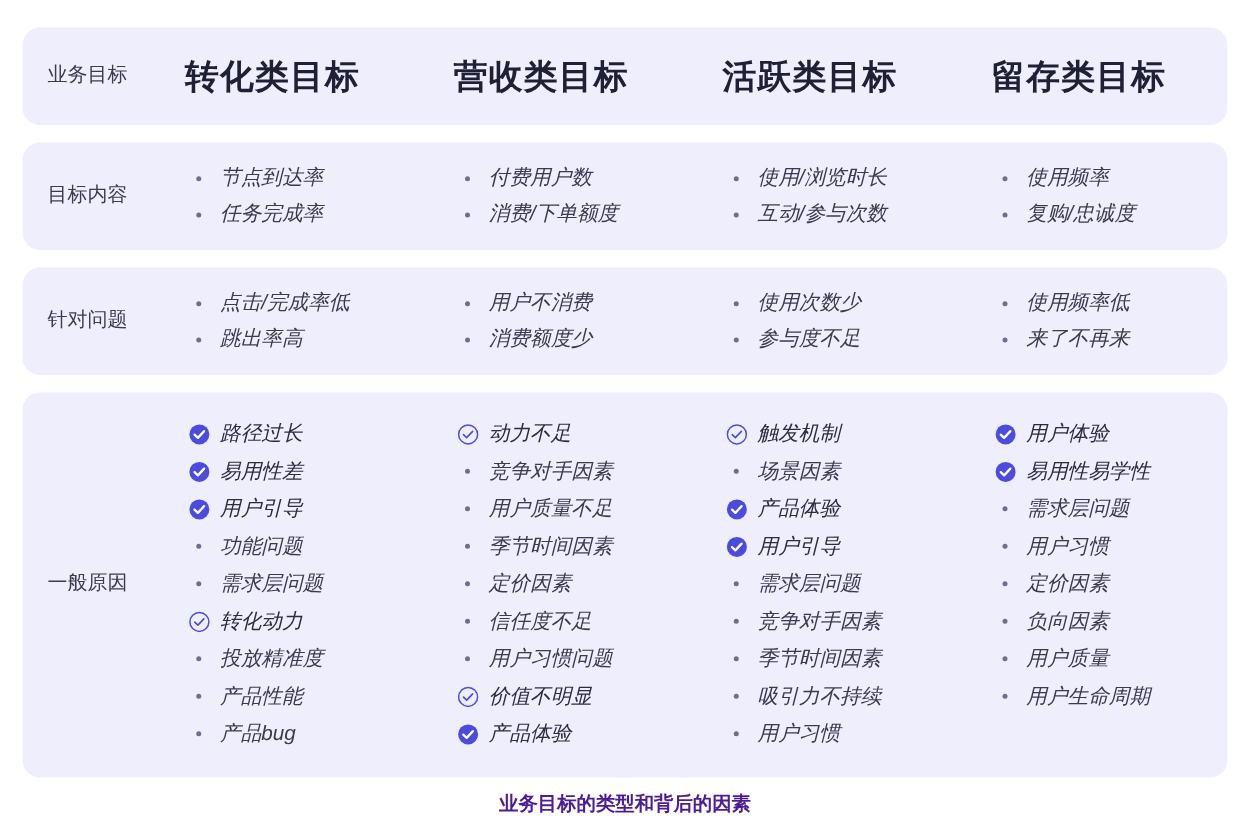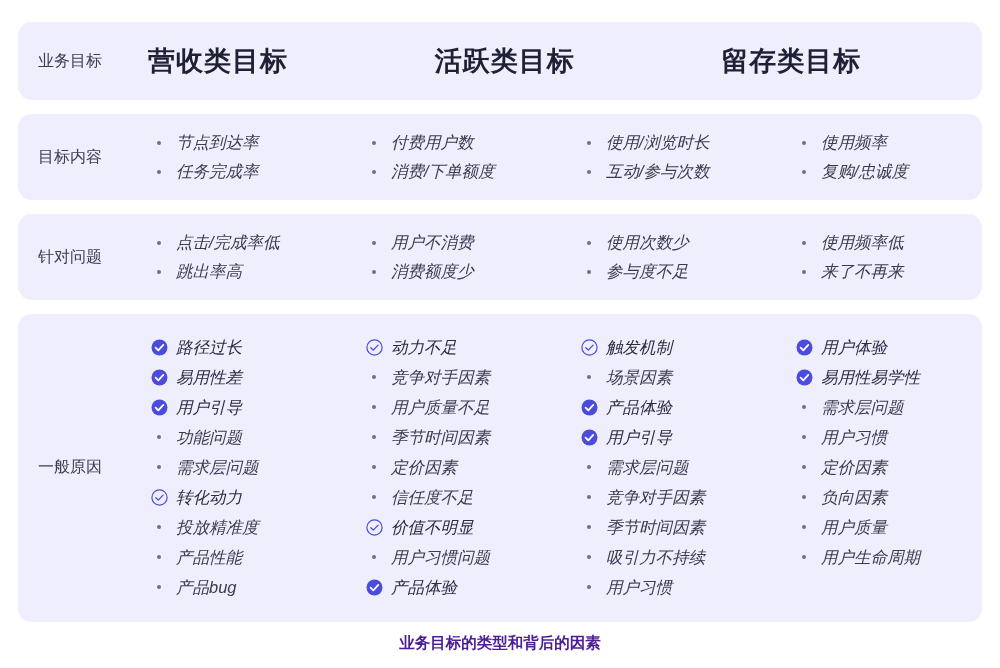--- a/index.html
+++ b/index.html
@@ -112,20 +112,23 @@
 <body>
 
 <div class="page">
   <div id="rows-container">
       <div class="band header">
         <div class="col-label">
           <span>业务</span>
           <span>目标</span>
         </div>
         <div class="col">
+          <div class="col-title">转化类目标</div>
+        </div>
+        <div class="col">
           <div class="col-title">营收类目标</div>
         </div>
         <div class="col">
           <div class="col-title">活跃类目标</div>
         </div>
         <div class="col">
           <div class="col-title">留存类目标</div>
         </div>
       </div>
       <div class="band content">
@@ -326,31 +329,31 @@
             </li>
             <li>
               <span class="bullet dot"></span>
               <span class="txt">定价因素</span>
             </li>
             <li>
               <span class="bullet dot"></span>
               <span class="txt">信任度不足</span>
             </li>
             <li>
+              <span class="bullet dot"></span>
+              <span class="txt">用户习惯问题</span>
+            </li>
+            <li>
               <span class="mark">
                 <svg width="17" height="17" viewBox="0 0 17 17" aria-hidden="true">
                   <circle cx="8.5" cy="8.5" r="7.6" fill="none" stroke="#4b4bde" stroke-width="1.2"></circle>
                   <path d="M4.8 8.7 L7.3 11.1 L12.1 6.1" fill="none" stroke="#4b4bde" stroke-width="1.3" stroke-linecap="round" stroke-linejoin="round"></path>
                 </svg>
               </span>
               <span class="txt filled">价值不明显</span>
-            </li>
-            <li>
-              <span class="bullet dot"></span>
-              <span class="txt">用户习惯问题</span>
             </li>
             <li>
               <span class="mark">
                 <svg width="17" height="17" viewBox="0 0 17 17" aria-hidden="true">
                   <circle cx="8.5" cy="8.5" r="8" fill="#4b4bde"></circle>
                   <path d="M4.6 8.7 L7.3 11.3 L12.3 5.9" fill="none" stroke="#ffffff" stroke-width="1.8" stroke-linecap="round" stroke-linejoin="round"></path>
                 </svg>
               </span>
               <span class="txt filled">产品体验</span>
             </li>

